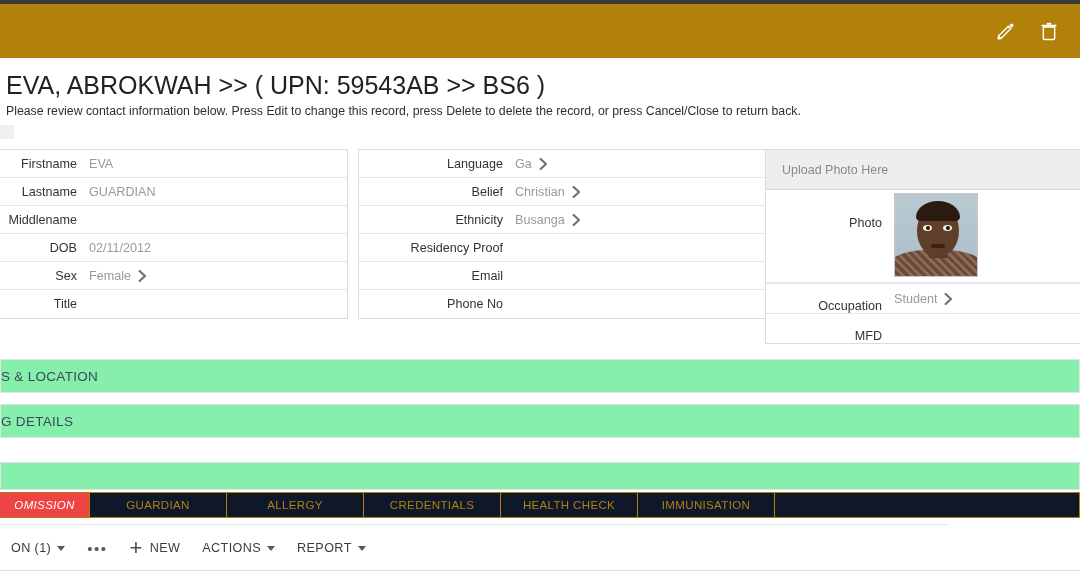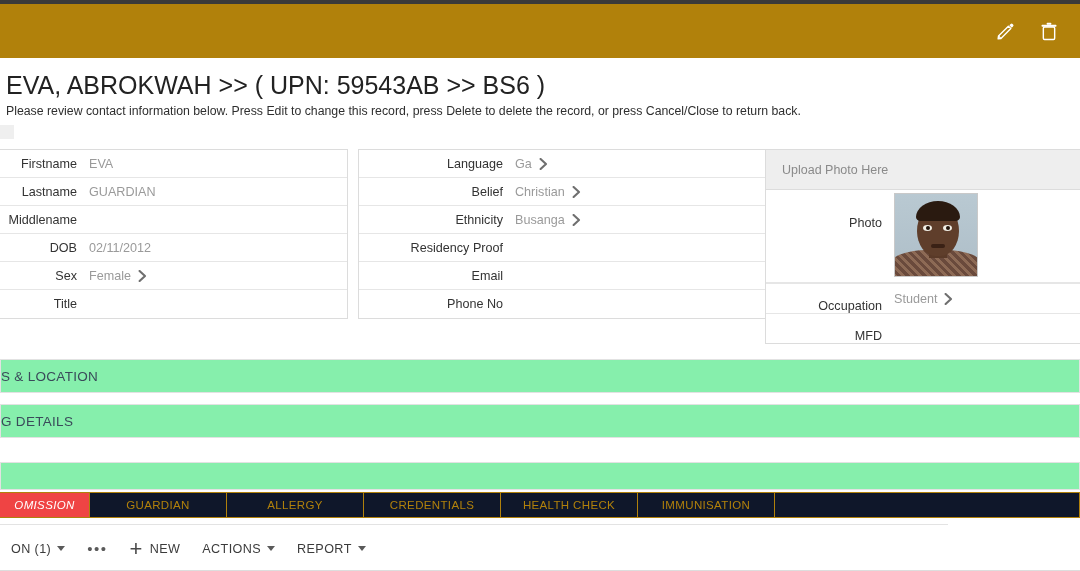--- a/index.html
+++ b/index.html
@@ -166,21 +166,21 @@
     display: flex; align-items: center; justify-content: center;
     box-sizing: border-box; cursor: pointer; white-space: nowrap;
   }
   .tab.active { background: #ef4444; color: #ffffff; border-color: #b1810b; font-style: italic; }
   .tab.spacer { flex: 1 1 auto; color: transparent; cursor: default; }
 
   
   .cmdbar {
     position: absolute; left: 0; top: 524px; width: 948px; height: 47px;
     background: #ffffff; border-top: 1px solid #e3e3e3;
-    display: flex; align-items: flex-start; box-sizing: border-box;
+    display: flex; align-items: center; box-sizing: border-box;
     padding-left: 0;
   }
   .cmd {
     display: flex; align-items: center; height: 47px;
     font-size: 12.6px; color: #3b3b3b; letter-spacing: .4px;
     padding: 0 11px; cursor: pointer; white-space: nowrap;
   }
   .caret {
     display: inline-block; margin-left: 6px;
     border-left: 4.5px solid transparent; border-right: 4.5px solid transparent;

